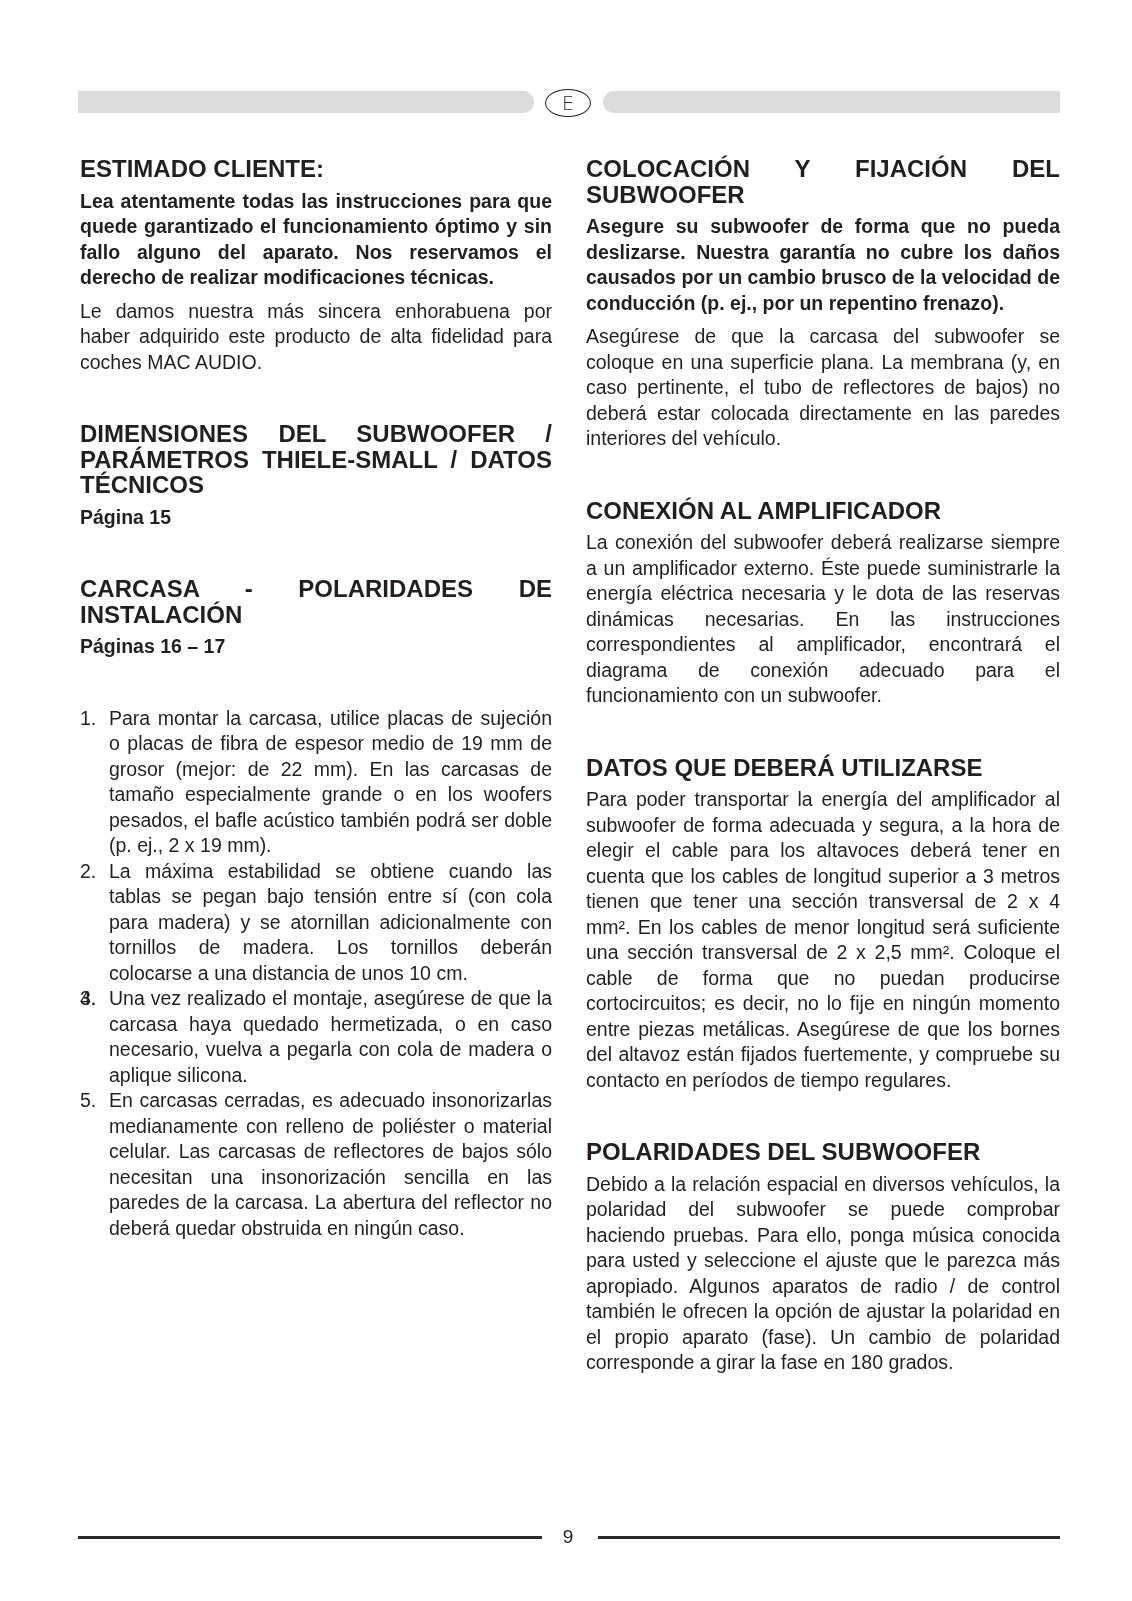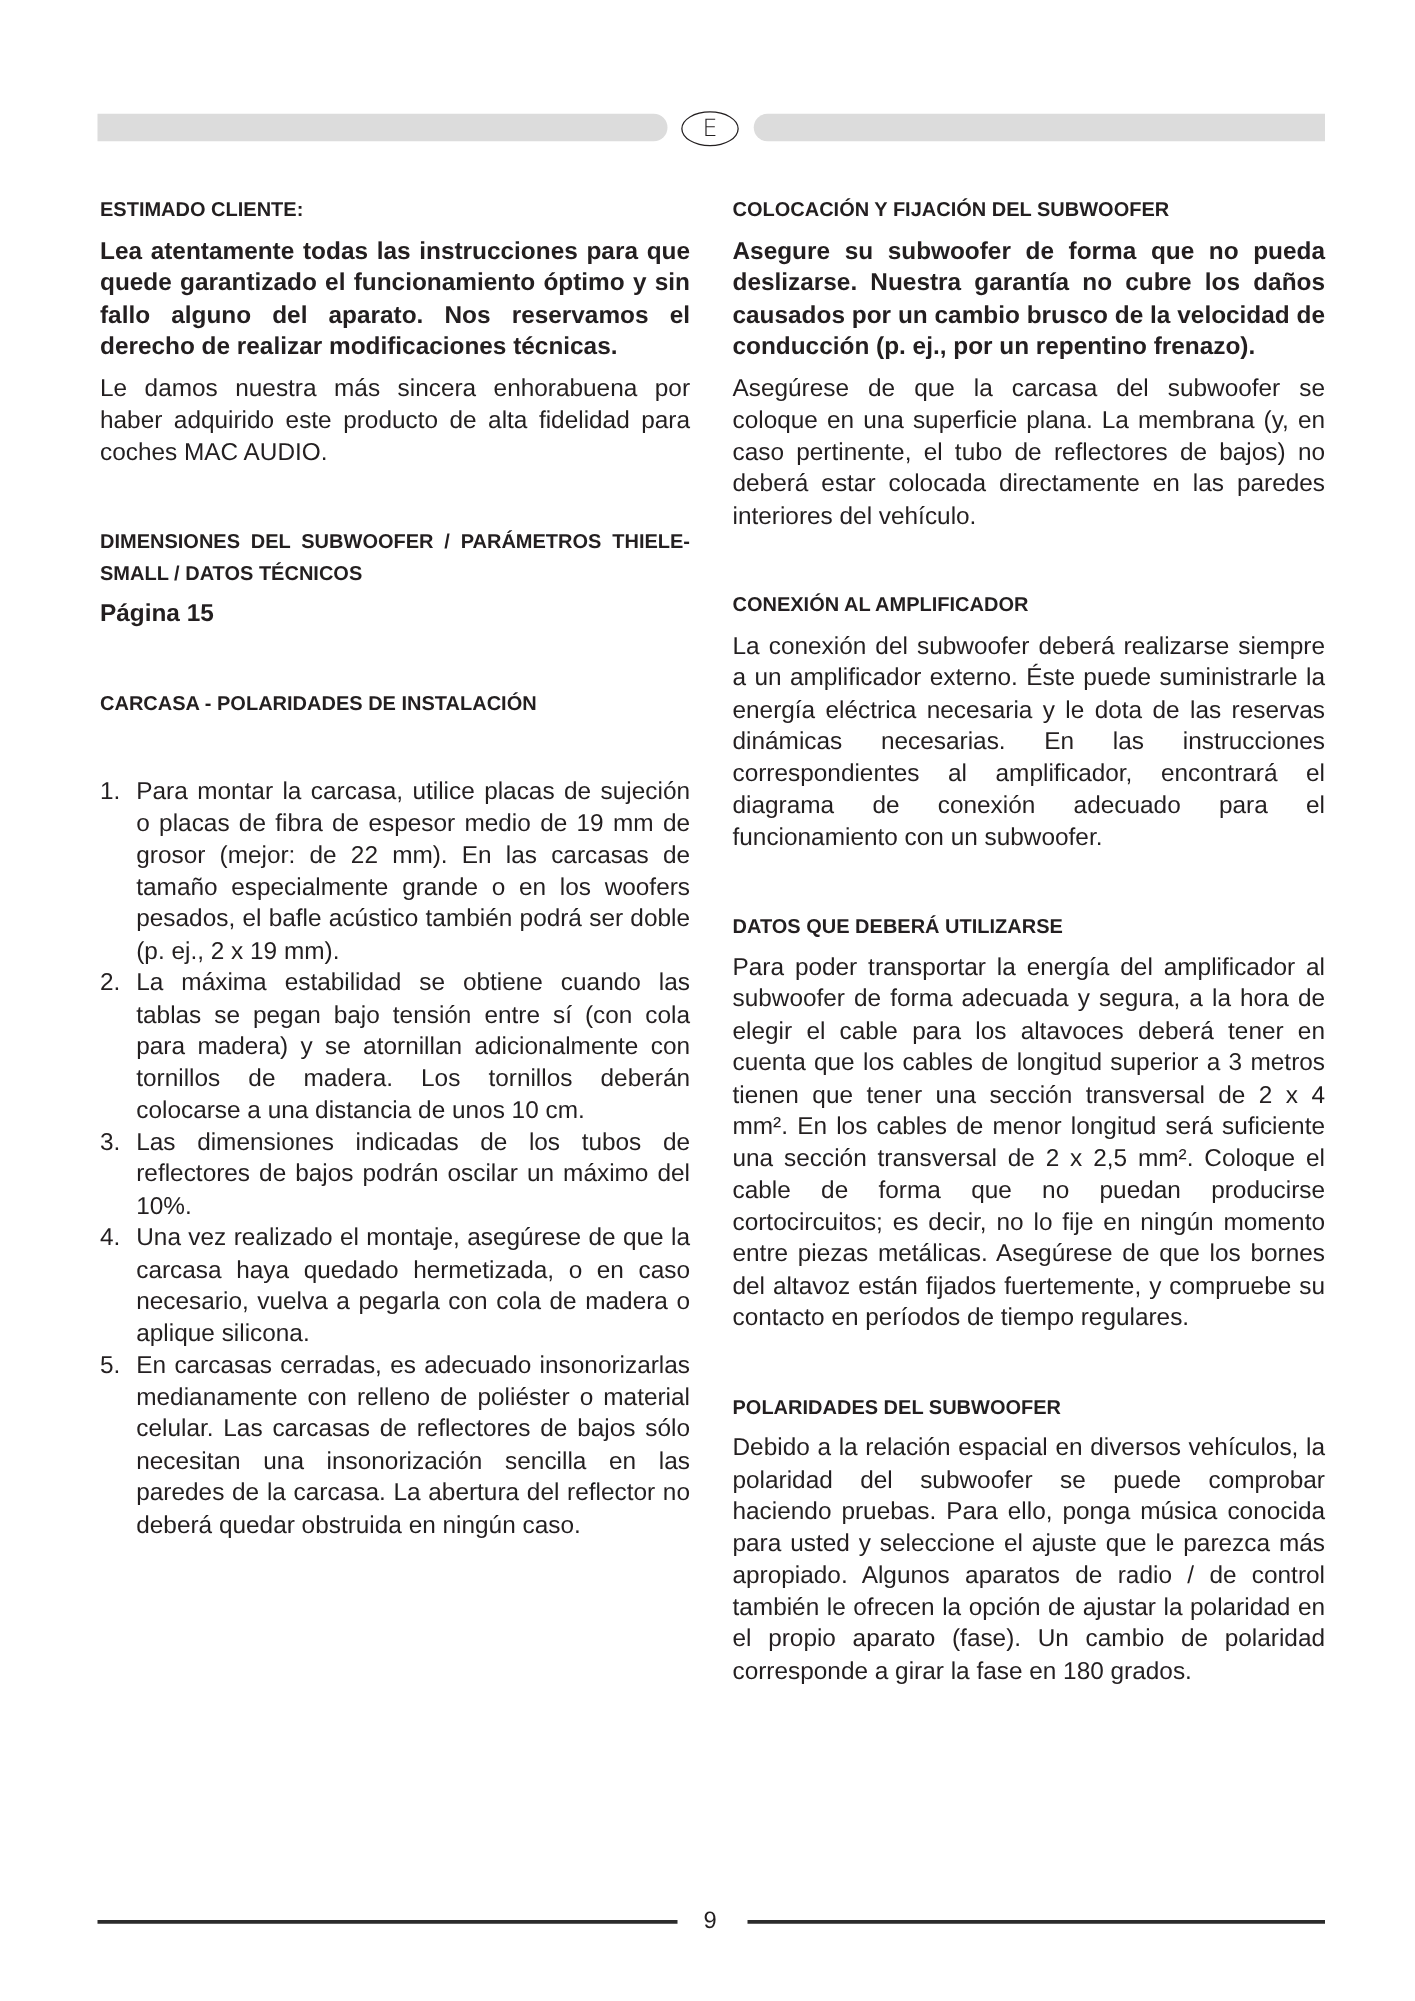--- a/index.html
+++ b/index.html
@@ -13,21 +13,21 @@
     .lang-badge {
       position: absolute; left: 545px; top: 89px; width: 46px; height: 28px;
       border: 1.5px solid #231f20; border-radius: 50%; background: #fff;
       display: flex; align-items: center; justify-content: center;
       font-family: "DejaVu Sans", sans-serif; font-size: 19px; font-weight: 300;
       box-sizing: border-box;
     }
     .col { position: absolute; top: 156px; }
     .col.left { left: 80px; width: 472px; }
     .col.right { left: 586px; width: 474px; }
-    .h { font-weight: bold; font-size: 16px; line-height: 25.5px; margin: 0 0 7px 0; text-align: justify; }
+    .h { font-weight: bold; font-size: 24px; line-height: 25.5px; margin: 0 0 7px 0; text-align: justify; }
     .p { font-size: 19.5px; line-height: 25.5px; margin: 0 0 8px 0; text-align: justify; }
     .p.bold { font-weight: bold; }
     .gap { height: 38px; }
     ol.list { margin: 0; padding: 0; list-style: none; }
     ol.list li { position: relative; padding-left: 29px; font-size: 19.5px; line-height: 25.5px; text-align: justify; }
     ol.list li .num { position: absolute; left: 0; top: 0; }
     .footer-line { position: absolute; top: 1536px; height: 3px; background: #2b2b2b; }
     .footer-line.left { left: 78px; width: 464px; }
     .footer-line.right { left: 598px; width: 462px; }
     .page-num {
@@ -46,26 +46,27 @@
   <h2 class="h">ESTIMADO CLIENTE:</h2>
   <p class="p bold">Lea atentamente todas las instrucciones para que quede garantizado el funcionamiento óptimo y sin fallo alguno del aparato. Nos reservamos el derecho de realizar modificaciones técnicas.</p>
   <p class="p">Le damos nuestra más sincera enhorabuena por haber adquirido este producto de alta fidelidad para coches MAC AUDIO.</p>
   <div class="gap"></div>
 
   <h2 class="h">DIMENSIONES DEL SUBWOOFER / PARÁMETROS THIELE-SMALL / DATOS TÉCNICOS</h2>
   <p class="p bold">Página 15</p>
   <div class="gap"></div>
 
   <h2 class="h">CARCASA - POLARIDADES DE INSTALACIÓN</h2>
+  <p class="p bold">Páginas 16 – 17</p>
   <div class="gap"></div>
 
   <ol class="list">
     <li><span class="num">1.</span><span>Para montar la carcasa, utilice placas de sujeción o placas de fibra de espesor medio de 19 mm de grosor (mejor: de 22 mm). En las carcasas de tamaño especialmente grande o en los woofers pesados, el bafle acústico también podrá ser doble (p. ej., 2 x 19 mm).</span></li>
     <li><span class="num">2.</span><span>La máxima estabilidad se obtiene cuando las tablas se pegan bajo tensión entre sí (con cola para madera) y se atornillan adicionalmente con tornillos de madera. Los tornillos deberán colocarse a una distancia de unos 10 cm.</span></li>
-    <li><span class="num">3.</span><span>Las dimensiones indicadas de los tubos de reflectores de bajos podrán oscilar un máximo del 10%.</span></li>
+    <li><span class="num">3.</span></li>
     <li><span class="num">4.</span><span>Una vez realizado el montaje, asegúrese de que la carcasa haya quedado hermetizada, o en caso necesario, vuelva a pegarla con cola de madera o aplique silicona.</span></li>
     <li><span class="num">5.</span><span>En carcasas cerradas, es adecuado insonorizarlas medianamente con relleno de poliéster o material celular. Las carcasas de reflectores de bajos sólo necesitan una insonorización sencilla en las paredes de la carcasa. La abertura del reflector no deberá quedar obstruida en ningún caso.</span></li>
   </ol>
 </div>
 
 <div class="col right">
   <h2 class="h">COLOCACIÓN Y FIJACIÓN DEL SUBWOOFER</h2>
   <p class="p bold">Asegure su subwoofer de forma que no pueda deslizarse.  Nuestra garantía no cubre los daños causados por un cambio brusco de la velocidad de conducción (p. ej., por un repentino frenazo).</p>
   <p class="p">Asegúrese de que la carcasa del subwoofer se coloque en una superficie plana. La membrana (y, en caso pertinente, el tubo de reflectores de bajos) no deberá estar colocada directamente en las paredes interiores del vehículo.</p>
   <div class="gap"></div>

